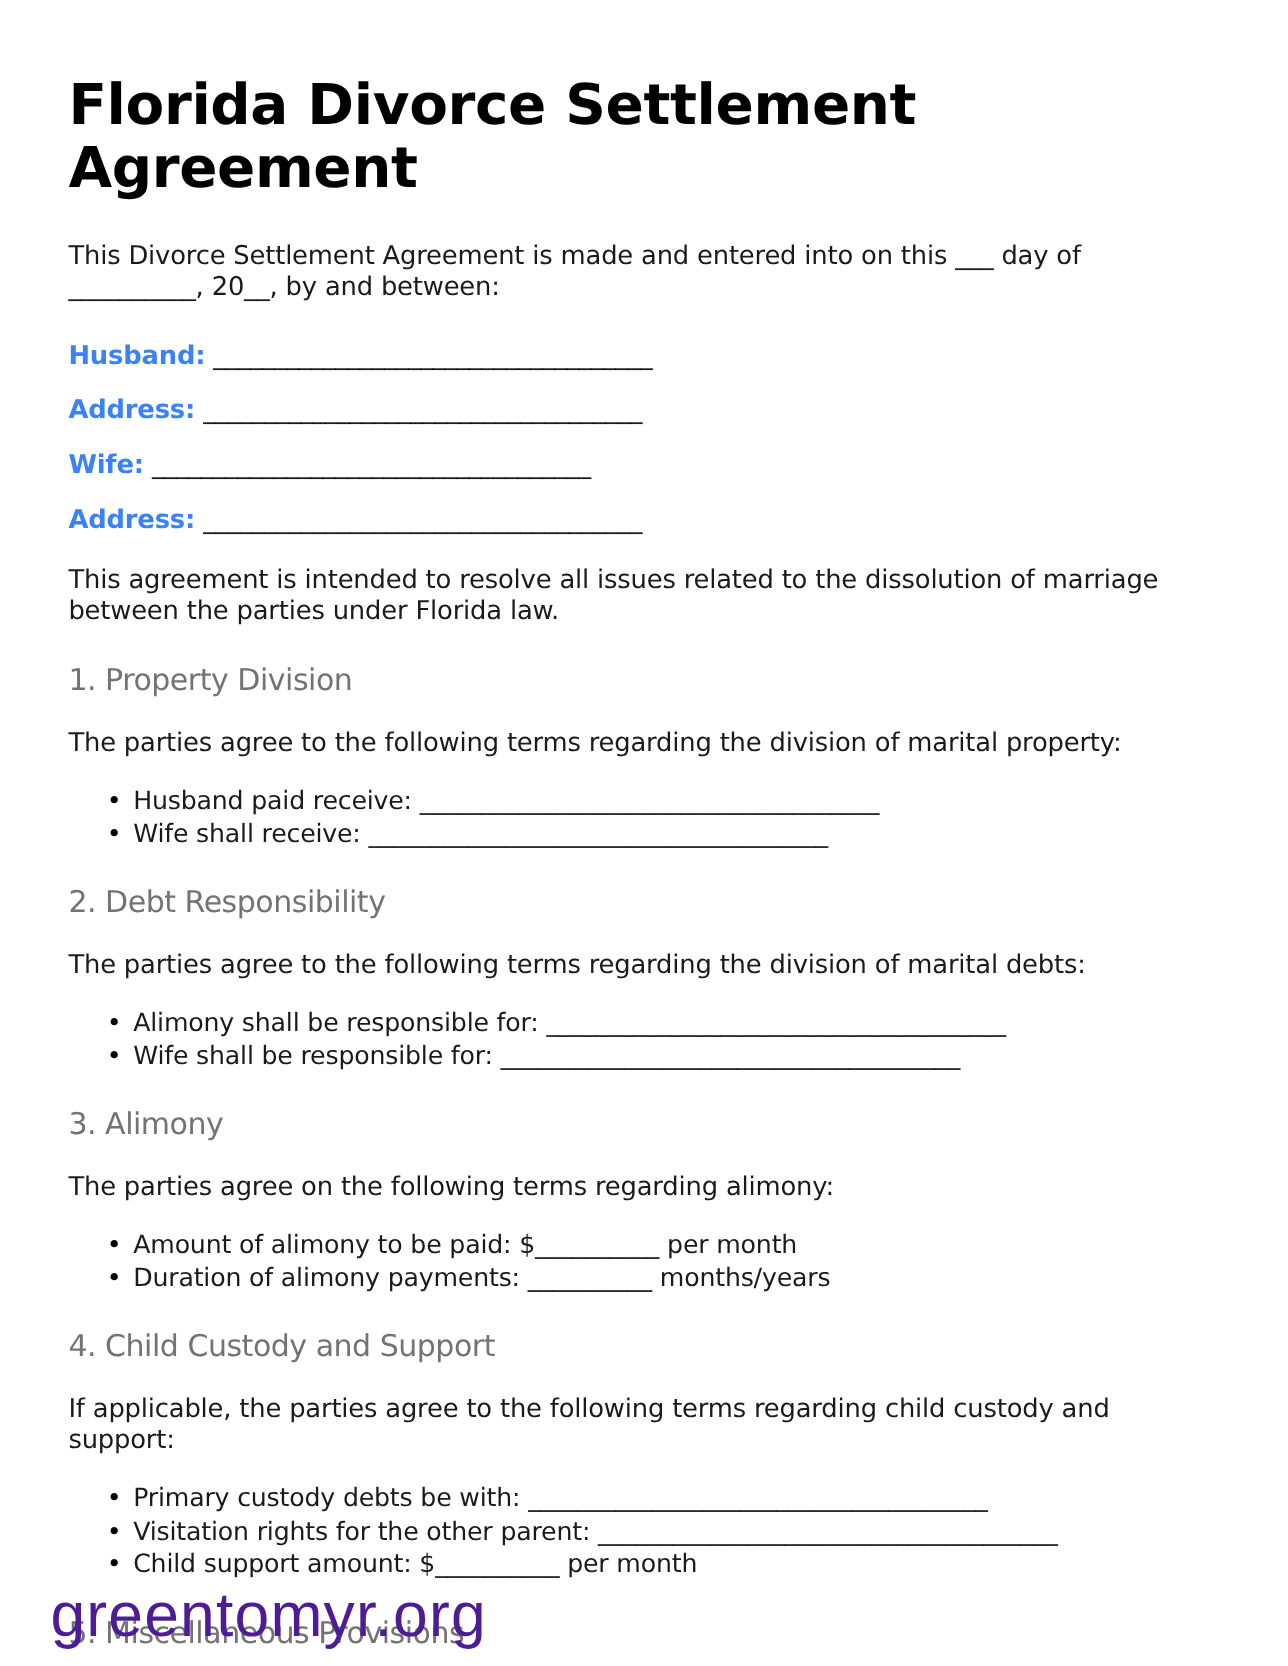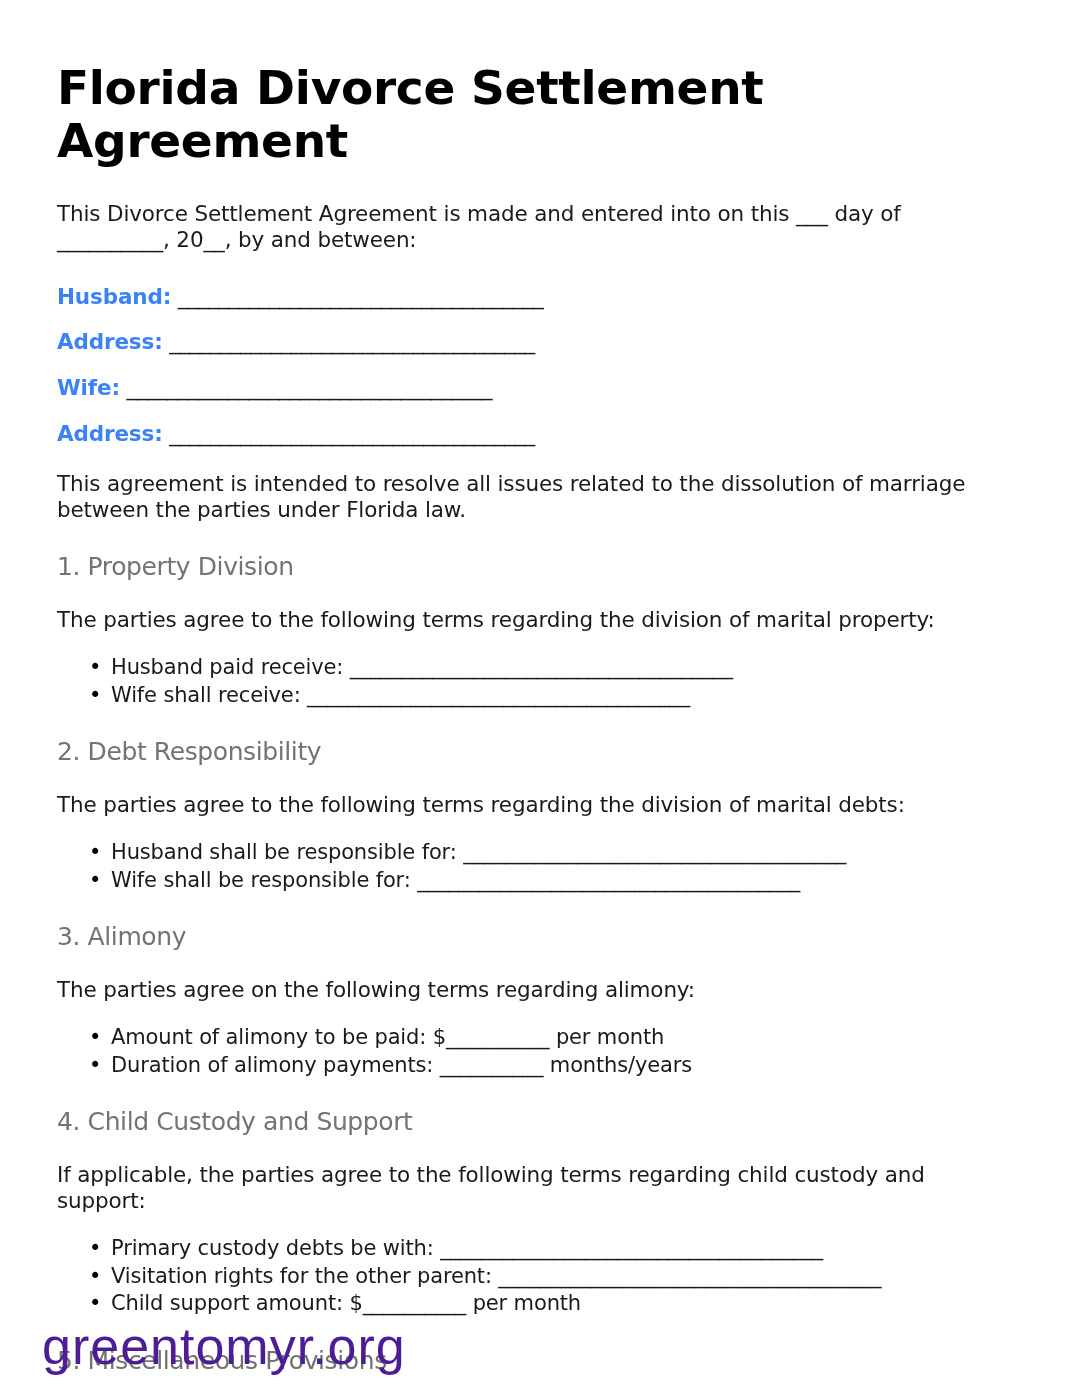--- a/index.html
+++ b/index.html
@@ -166,21 +166,21 @@
     <h2 class="section-heading">1. Property Division</h2>
     <p class="para">The parties agree to the following terms regarding the division of marital property:</p>
     <ul class="bullets">
       <li><span class="bullet-dot">•</span><span>Husband paid receive: _____________________________________</span></li>
       <li><span class="bullet-dot">•</span><span>Wife shall receive: _____________________________________</span></li>
     </ul>
 
     <h2 class="section-heading">2. Debt Responsibility</h2>
     <p class="para">The parties agree to the following terms regarding the division of marital debts:</p>
     <ul class="bullets">
-      <li><span class="bullet-dot">•</span><span>Husband shall be responsible for: _____________________________________</span></li>
+      <li><span class="bullet-dot">•</span><span>Alimony shall be responsible for: _____________________________________</span></li>
       <li><span class="bullet-dot">•</span><span>Wife shall be responsible for: _____________________________________</span></li>
     </ul>
 
     <h2 class="section-heading">3. Alimony</h2>
     <p class="para">The parties agree on the following terms regarding alimony:</p>
     <ul class="bullets">
       <li><span class="bullet-dot">•</span><span>Amount of alimony to be paid: $__________ per month</span></li>
       <li><span class="bullet-dot">•</span><span>Duration of alimony payments: __________ months/years</span></li>
     </ul>
 

